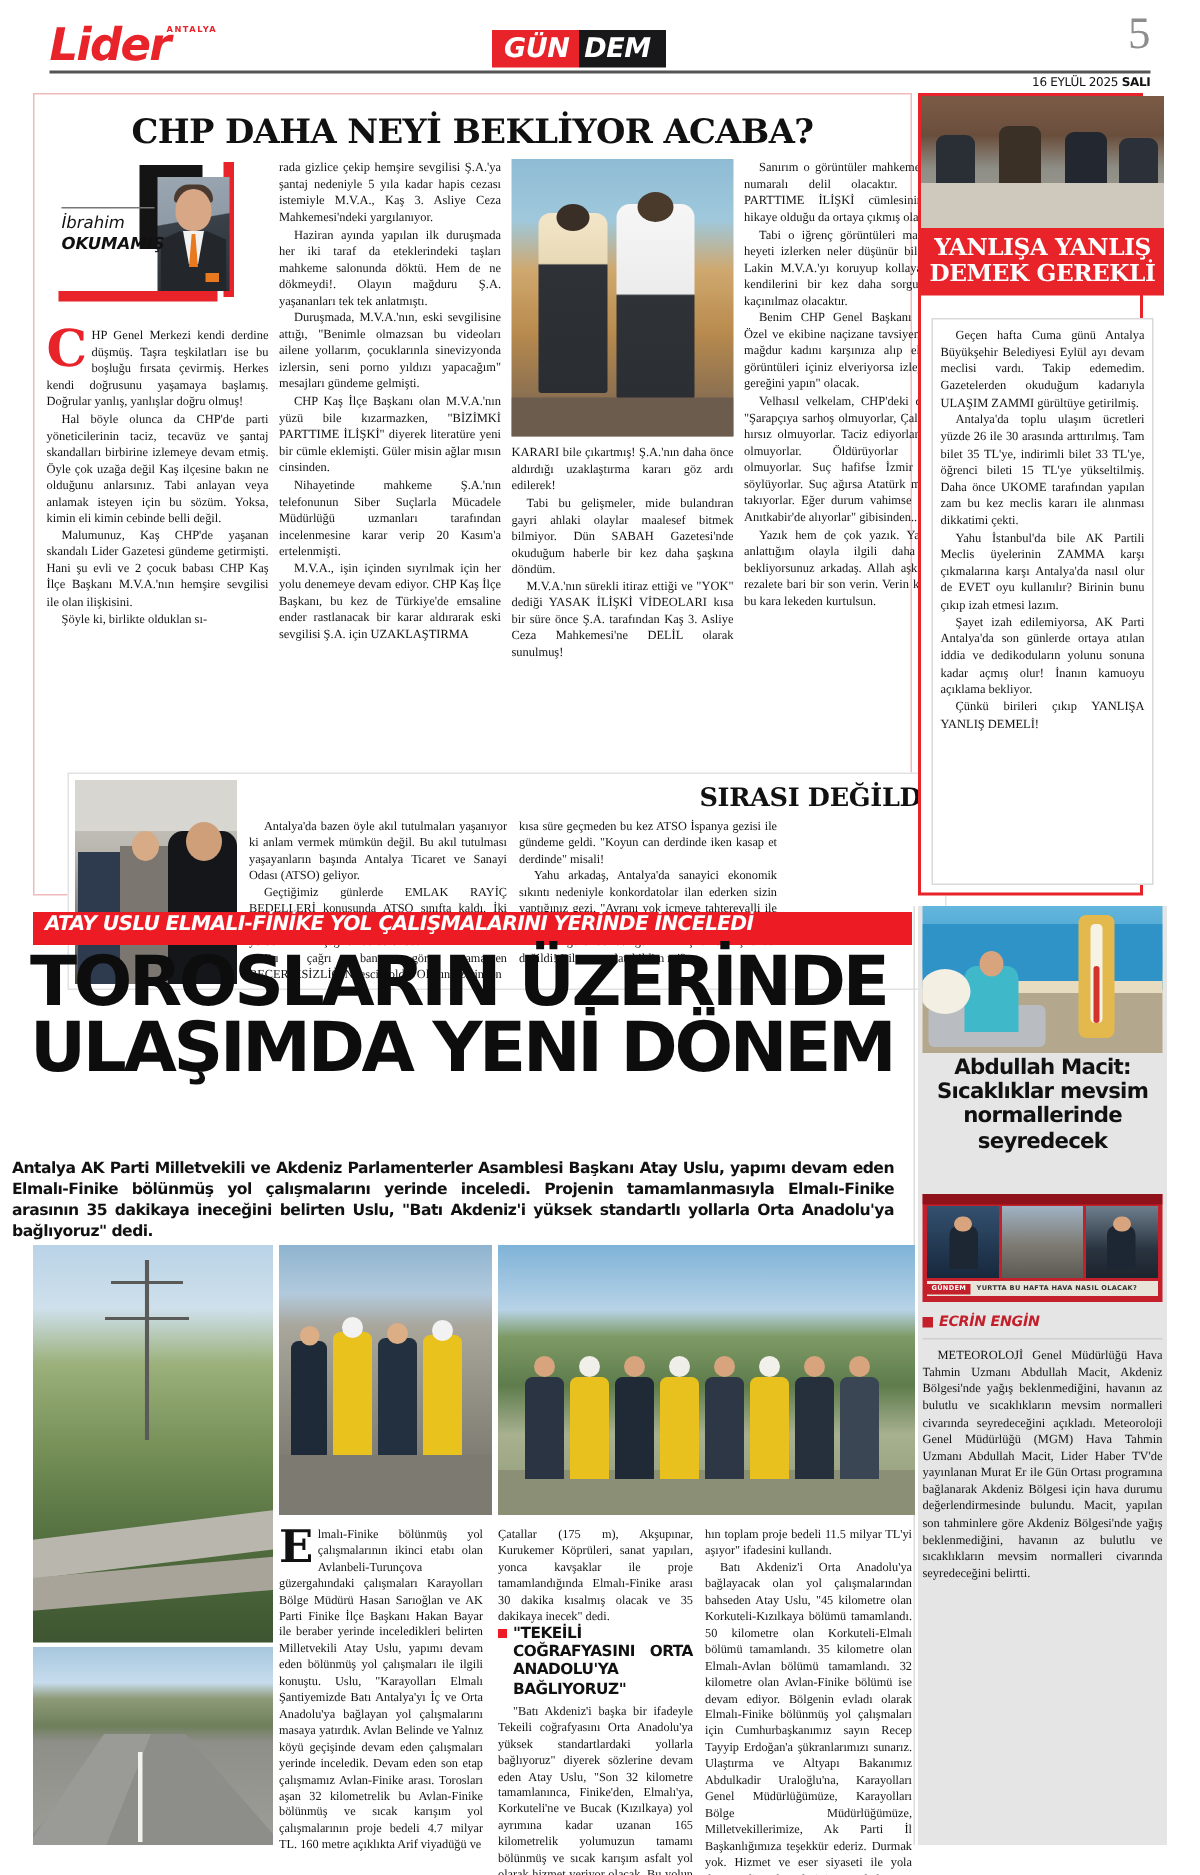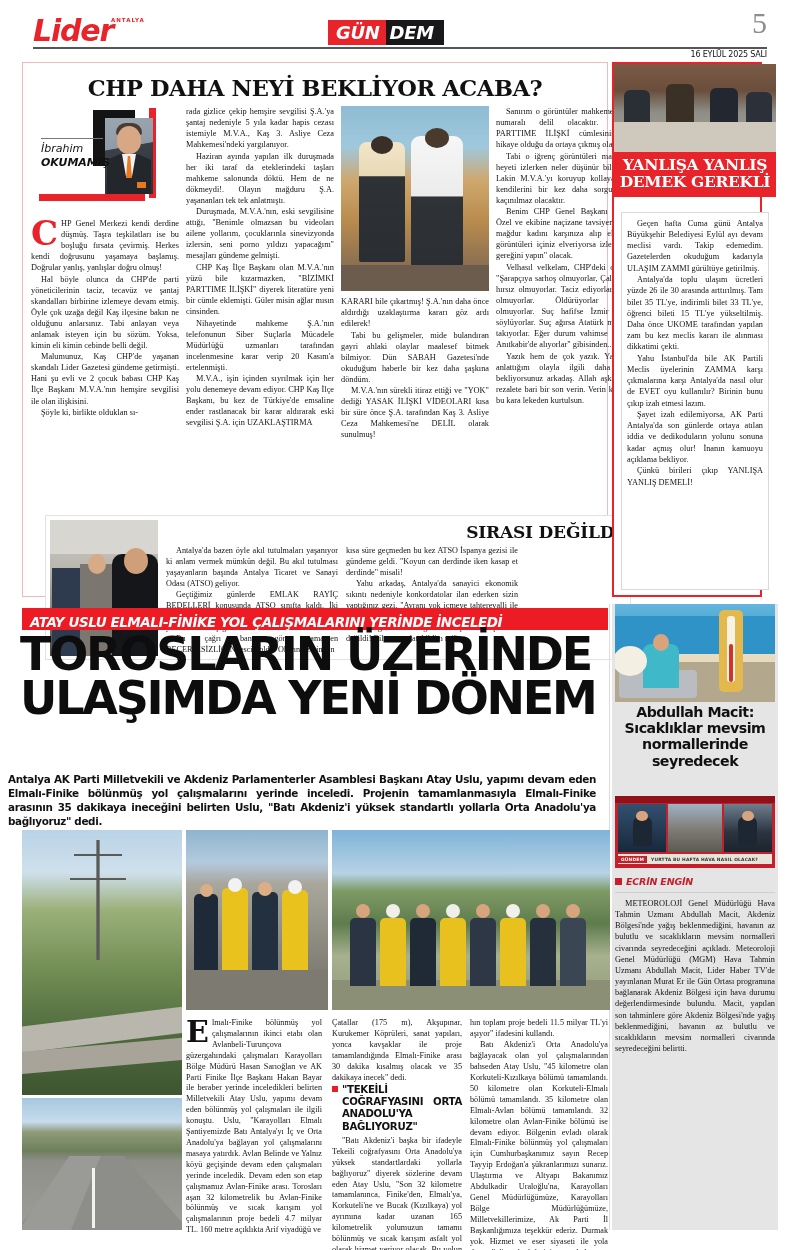--- a/index.html
+++ b/index.html
@@ -34,21 +34,21 @@
     font-size:18px; letter-spacing:-0.3px; line-height:1;
   }
   .pagenum {
     position:absolute; right:33px; top:8px;
     font-family:"Liberation Serif", serif; font-size:30px; color:#8d8d8d; line-height:1;
   }
   .dateline {
     position:absolute; right:33px; top:50px;
     font-family:"DejaVu Sans", sans-serif; font-size:8px; letter-spacing:-0.2px; color:#111;
   }
-  .dateline b { font-weight:normal; }
+  .dateline b { font-weight:bold; }
 
   
   .opinion {
     position:absolute; left:22px; top:62px; width:586px; height:535px;
     border:1px solid #f0b9bc; padding:6px 8px 6px 8px; background:#fff;
   }
   .op-head {
     font-family:"DejaVu Serif", serif; font-weight:bold;
     font-size:22.5px; text-align:center; letter-spacing:-0.4px;
     margin-top:6px; margin-bottom:5px; color:#111;
@@ -177,21 +177,21 @@
     position:absolute; right:8px; top:6px;
     font-family:"DejaVu Serif", serif; font-weight:bold; font-size:17px; letter-spacing:-0.2px;
   }
   .sir-c1 { position:absolute; left:120px; top:30px; width:172px; }
   .sir-c2 { position:absolute; left:300px; top:30px; width:172px; }
   .sirasi .bodytext { font-size:8.2px; line-height:1.33; }
 
   
   .kicker-bar {
     position:absolute; left:22px; top:608px; width:586px; height:22px;
-    background:#ed1c24; display:flex; align-items:flex-end; padding-left:8px;
+    background:#ed1c24; display:flex; align-items:flex-start; padding-left:8px;
   }
   .kicker-bar span {
     font-family:"DejaVu Sans", sans-serif; font-weight:bold; font-style:italic;
     color:#fff; font-size:13.5px; letter-spacing:-0.45px;
   }
   .mainhead {
     position:absolute; left:20px; top:632px; width:594px;
     font-family:"DejaVu Sans", sans-serif; font-weight:bold;
     font-size:46px; line-height:0.96; letter-spacing:-2.2px; color:#0d0d0d;
   }

